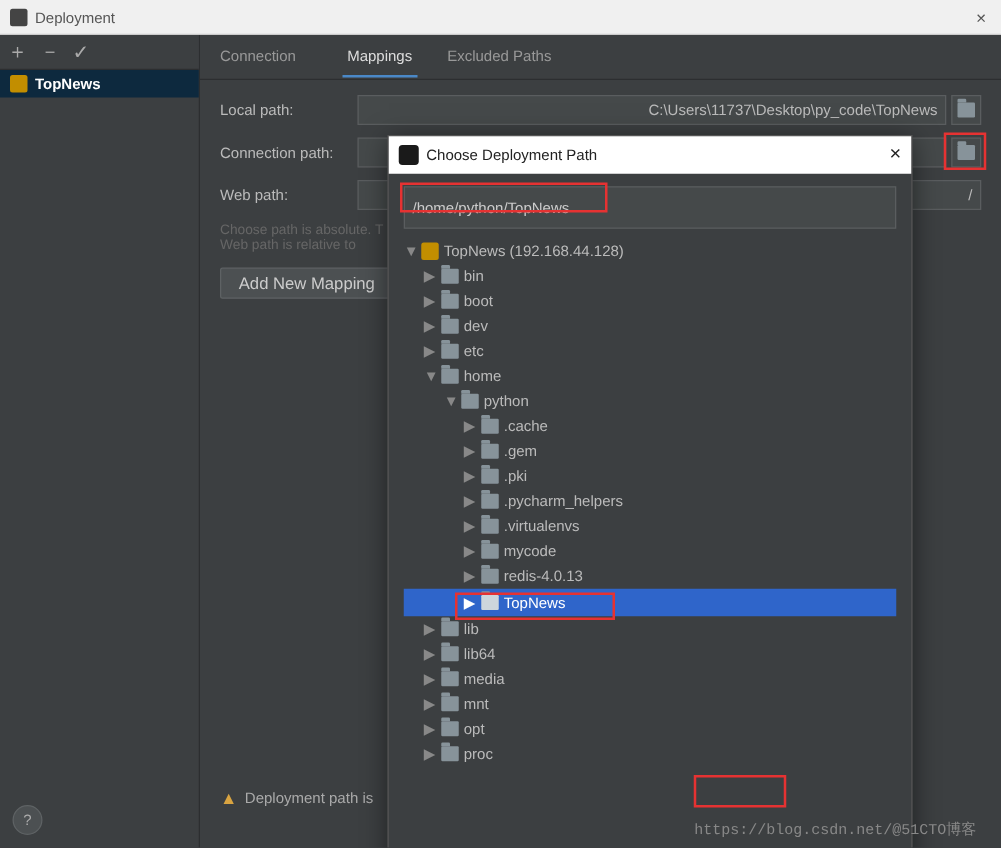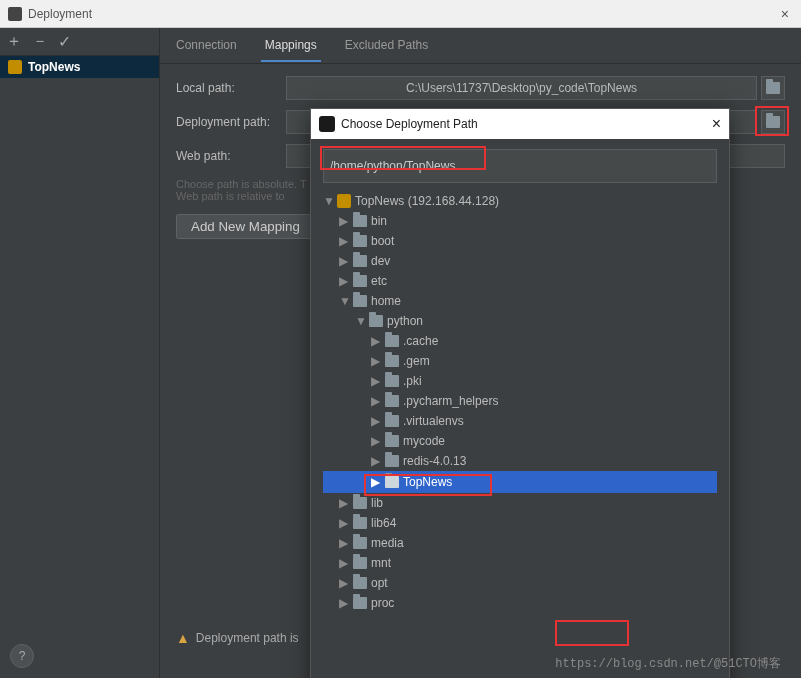--- a/index.html
+++ b/index.html
@@ -8,25 +8,25 @@
   .titlebar .icon { width:14px; height:14px; background:#444; border-radius:2px; margin-right:6px;}
   .titlebar .close { font-size:14px; color:#555; padding:0 4px;}
   .main { display:flex; height:calc(100% - 28px); }
   .sidebar { width:160px; background:#3c3f41; border-right:1px solid #2c2e30; }
   .toolbar { height:28px; background:#3c3f41; display:flex; align-items:center; padding:0 6px; gap:10px; border-bottom:1px solid #2c2e30; color:#aaa; font-size:16px;}
   .toolbar span { cursor:pointer; }
   .server-item { background:#0d293e; color:#fff; padding:4px 8px; display:flex; align-items:center; gap:6px; font-weight:bold;}
   .content { flex:1; padding:0; }
   .tabs { display:flex; border-bottom:1px solid #2c2e30; height:36px; align-items:center; padding:0 12px; gap:20px;}
   .tab { padding:8px 4px; color:#999; border-bottom:2px solid transparent; cursor:pointer;}
-  .tab.active { color:#ddd; border-bottom:2px solid #4a88c7; }
+  .tab.active { color:#ddd; border-bottom:2px solid #4a88c7;margin-left:13px; }
   .form { padding:12px 16px; }
   .row { display:flex; align-items:center; margin-bottom:10px; }
   .row label { width:110px; color:#bbb; text-decoration:underline dotted transparent;}
-  .row .field { flex:1; background:#45494a; border:1px solid #5a5d5f; padding:4px 6px; color:#bbb; height:24px; display:flex; align-items:center; justify-content:center;}
+  .row .field { flex:1; background:#45494a; border:1px solid #5a5d5f; padding:4px 6px; color:#bbb; height:24px; display:flex; align-items:center; justify-content:flex-end;}
   .row .browse { width:24px; height:24px; background:#45494a; border:1px solid #5a5d5f; margin-left:4px; display:flex; align-items:center; justify-content:center;}
   .hint { color:#666; font-size:11px; margin:6px 0 12px 0;}
   .btn { background:#4c5052; border:1px solid #5e6264; color:#ccc; padding:4px 14px; border-radius:2px; cursor:pointer;}
   .warn-row{ position:absolute; bottom:32px; left:176px; display:flex; align-items:center; gap:6px; color:#aaa;}
   .warn-icon{ color:#d9a441; font-size:14px;}
   .help-btn{ position:absolute; left:10px; bottom:10px; width:24px;height:24px;border-radius:50%;background:#4c5052;color:#aaa;display:flex;align-items:center;justify-content:center;border:1px solid #5e6264;}
   
   .dialog { position:absolute; left:310px; top:108px; width:420px; height:622px; background:#3c3f41; border:1px solid #555; box-shadow:0 4px 20px rgba(0,0,0,0.5); display:flex; flex-direction:column;}
   .dlg-title { background:#fff; height:30px; display:flex; align-items:center; padding:0 8px; color:#222; justify-content:space-between;}
   .dlg-title .l { display:flex; align-items:center; gap:6px;}
@@ -78,21 +78,21 @@
       <div class="row">
         <label><span>Local path:</span></label>
         <div class="field">
             <span>C:\Users\11737\Desktop\py_code\TopNews</span>
           </div>
         <div class="browse">
             <span class="folder-icon"></span>
           </div>
       </div>
       <div class="row">
-        <label><span>Deployment path:</span></label>
+        <label><span>Connection path:</span></label>
         <div class="field"></div>
         <div class="browse">
             <span class="folder-icon"></span>
           </div>
       </div>
       <div class="row">
         <label><span>Web path:</span></label>
         <div class="field">
             <span>/</span>
           </div>

